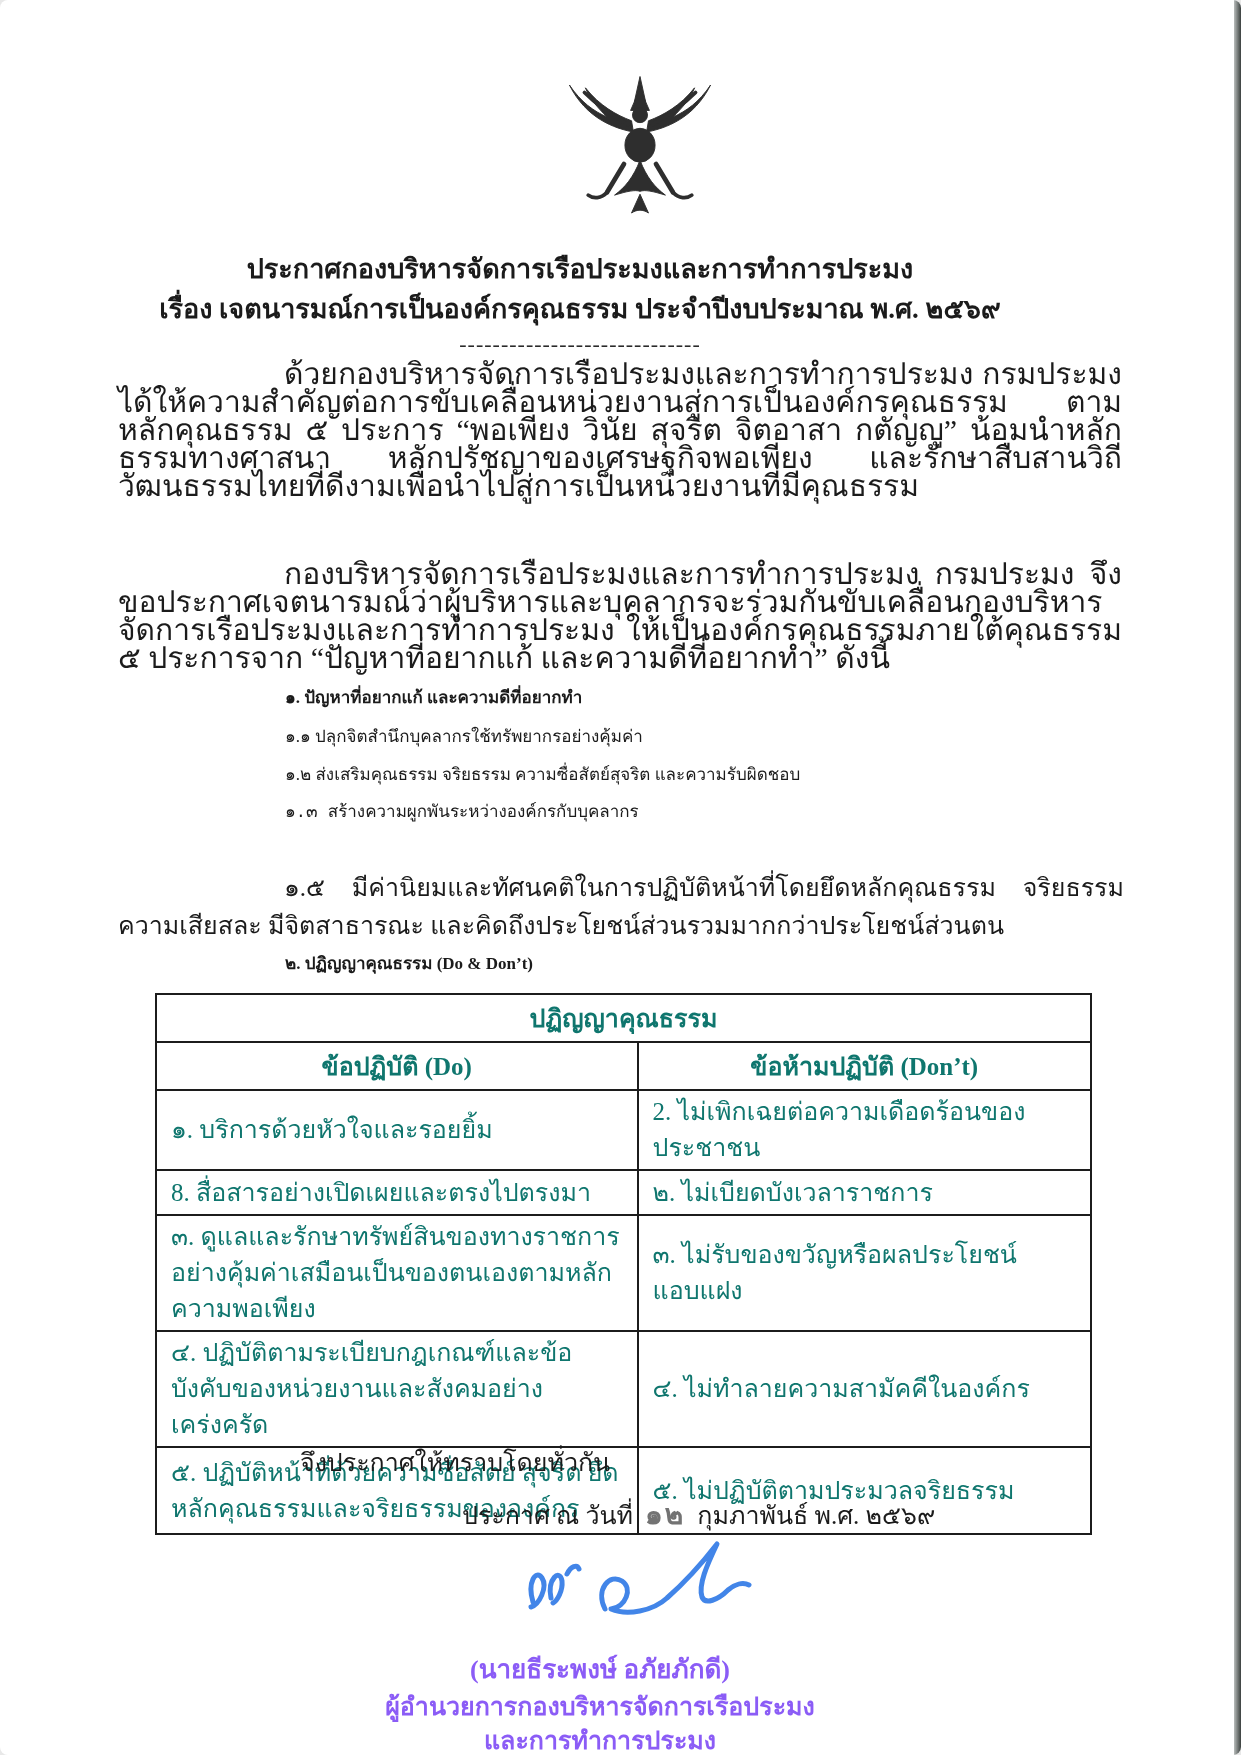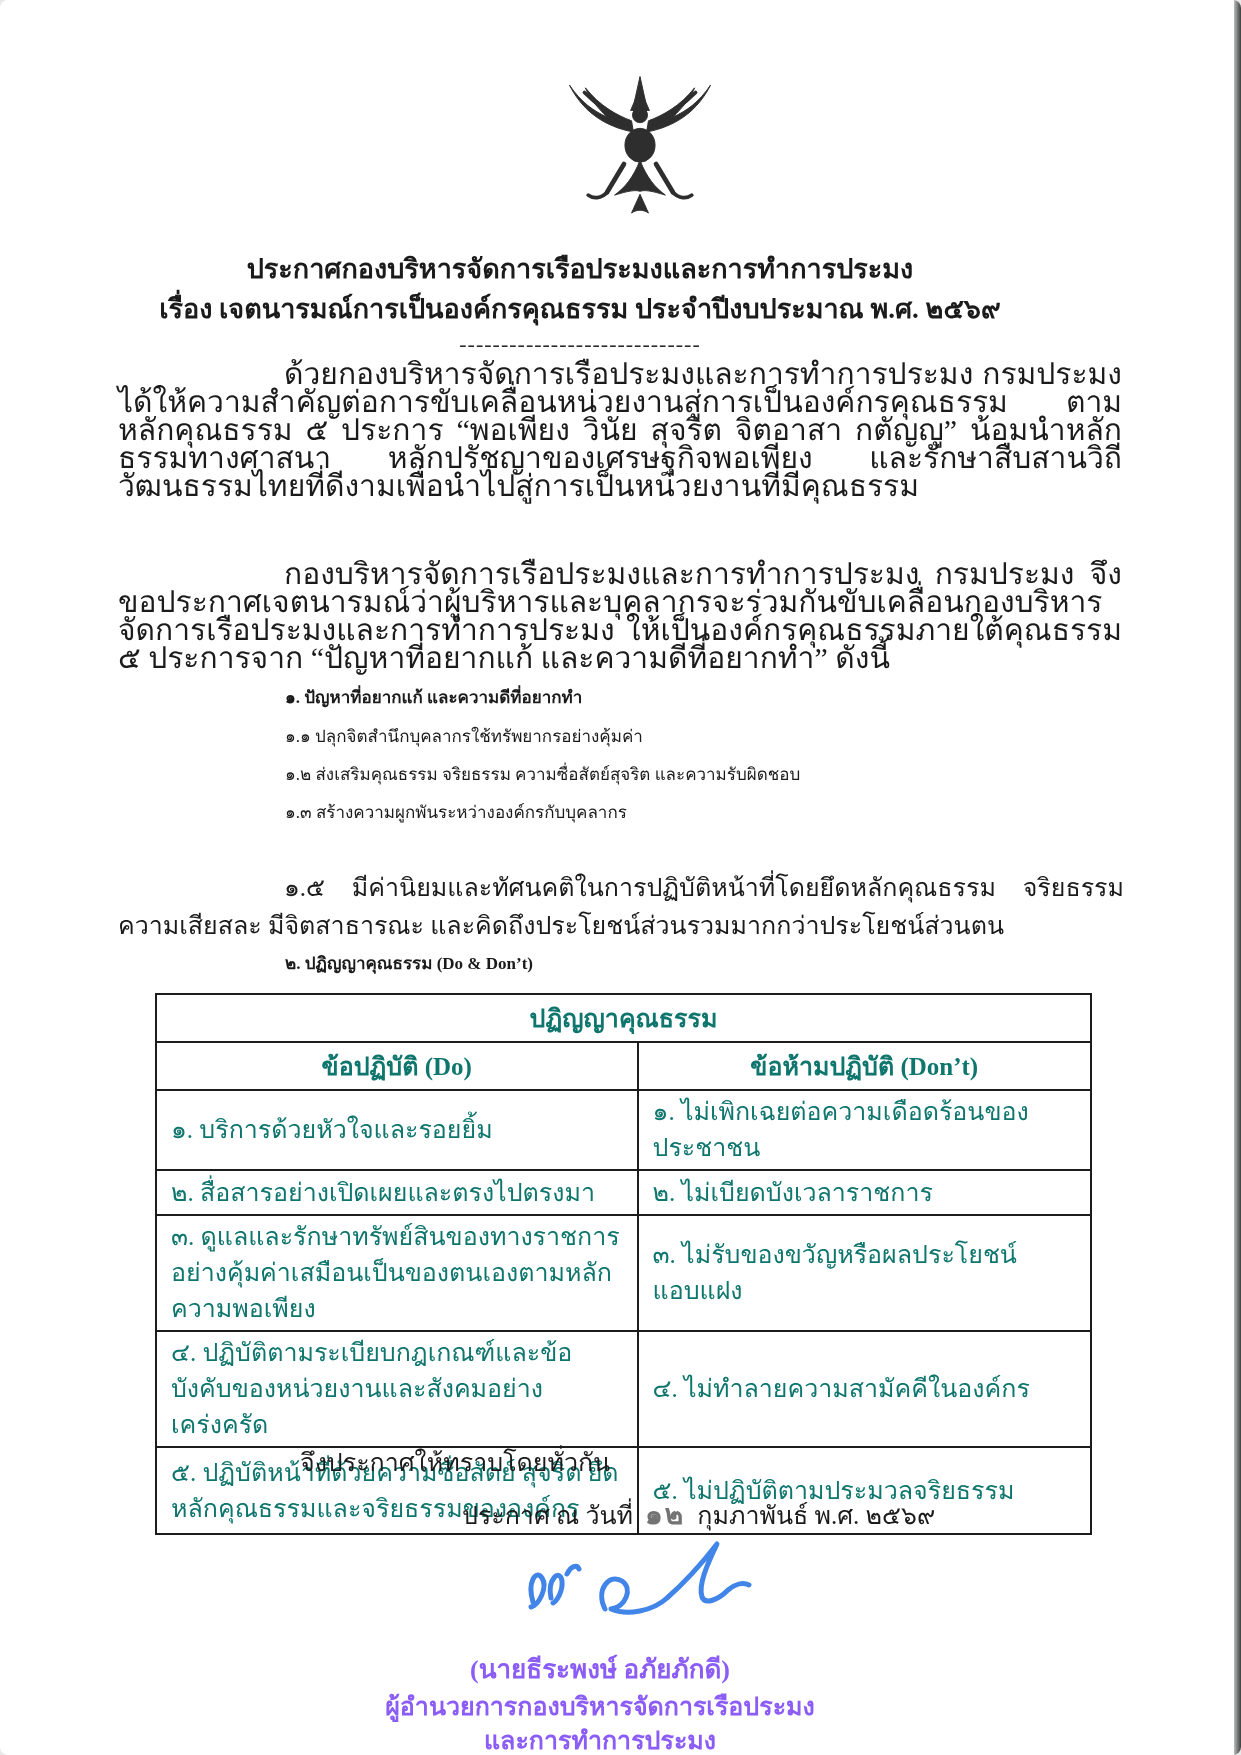--- a/index.html
+++ b/index.html
@@ -61,44 +61,44 @@
   <div class="abs center-band doc-title" style="top:250px;">ประกาศกองบริหารจัดการเรือประมงและการทำการประมง</div>
   <div class="abs center-band doc-title" style="top:290px;">เรื่อง เจตนารมณ์การเป็นองค์กรคุณธรรม ประจำปีงบประมาณ พ.ศ. ๒๕๖๙</div>
   <div class="abs center-band divider" style="top:331px;">-----------------------------</div>
 
   <div class="abs body-par" style="top:360px;">ด้วยกองบริหารจัดการเรือประมงและการทำการประมง กรมประมง ได้ให้ความสำคัญต่อการขับเคลื่อนหน่วยงานสู่การเป็นองค์กรคุณธรรม ตามหลักคุณธรรม ๕ ประการ “พอเพียง วินัย สุจริต จิตอาสา กตัญญู” น้อมนำหลักธรรมทางศาสนา หลักปรัชญาของเศรษฐกิจพอเพียง และรักษาสืบสานวิถีวัฒนธรรมไทยที่ดีงามเพื่อนำไปสู่การเป็นหน่วยงานที่มีคุณธรรม</div>
   <div class="abs body-par" style="top:560px;">กองบริหารจัดการเรือประมงและการทำการประมง กรมประมง จึงขอประกาศเจตนารมณ์ว่าผู้บริหารและบุคลากรจะร่วมกันขับเคลื่อนกองบริหารจัดการเรือประมงและการทำการประมง ให้เป็นองค์กรคุณธรรมภายใต้คุณธรรม ๕ ประการจาก “ปัญหาที่อยากแก้ และความดีที่อยากทำ” ดังนี้</div>
 
   <div class="abs flow-line sect-head" style="top:680px;">๑. ปัญหาที่อยากแก้ และความดีที่อยากทำ</div>
   <div class="abs flow-line" style="top:719px;">๑.๑ ปลุกจิตสำนึกบุคลากรใช้ทรัพยากรอย่างคุ้มค่า</div>
   <div class="abs flow-line" style="top:757px;">๑.๒ ส่งเสริมคุณธรรม จริยธรรม ความซื่อสัตย์สุจริต และความรับผิดชอบ</div>
-  <div class="abs flow-line" style="top:795px;">๑.๓ สร้างความผูกพันระหว่างองค์กรกับบุคลากร</div>
+  <div class="abs flow-line" style="top:795px;font-family:Liberation Mono, monospace;">๑.๓ สร้างความผูกพันระหว่างองค์กรกับบุคลากร</div>
   <div class="abs wrap-item" style="top:869px;">๑.๕ มีค่านิยมและทัศนคติในการปฏิบัติหน้าที่โดยยึดหลักคุณธรรม จริยธรรม ความเสียสละ มีจิตสาธารณะ และคิดถึงประโยชน์ส่วนรวมมากกว่าประโยชน์ส่วนตน</div>
 
   <div class="abs flow-line sect-head" style="top:946px;">๒. ปฏิญญาคุณธรรม (Do &amp; Don’t)</div>
 
   <table class="dd">
     <colgroup>
         <col style="width:51.5%;">
         <col style="width:48.5%;">
       </colgroup>
     <tbody>
         <tr>
       <th colspan="2" class="tbl-title">ปฏิญญาคุณธรรม</th>
     </tr>
     <tr>
       <th class="col-head">ข้อปฏิบัติ (Do)</th>
       <th class="col-head">ข้อห้ามปฏิบัติ (Don’t)</th>
     </tr>
     <tr class="row-1line">
       <td>๑. บริการด้วยหัวใจและรอยยิ้ม</td>
-      <td>๑. ไม่เพิกเฉยต่อความเดือดร้อนของประชาชน</td>
+      <td>2. ไม่เพิกเฉยต่อความเดือดร้อนของประชาชน</td>
     </tr>
     <tr class="row-1line">
-      <td>๒. สื่อสารอย่างเปิดเผยและตรงไปตรงมา</td>
+      <td>8. สื่อสารอย่างเปิดเผยและตรงไปตรงมา</td>
       <td>๒. ไม่เบียดบังเวลาราชการ</td>
     </tr>
     <tr class="row-2line">
       <td>๓. ดูแลและรักษาทรัพย์สินของทางราชการอย่างคุ้มค่าเสมือนเป็นของตนเองตามหลักความพอเพียง</td>
       <td>๓. ไม่รับของขวัญหรือผลประโยชน์แอบแฝง</td>
     </tr>
     <tr class="row-2line">
       <td>๔. ปฏิบัติตามระเบียบกฎเกณฑ์และข้อบังคับของหน่วยงานและสังคมอย่างเคร่งครัด</td>
       <td>๔. ไม่ทำลายความสามัคคีในองค์กร</td>
     </tr>

